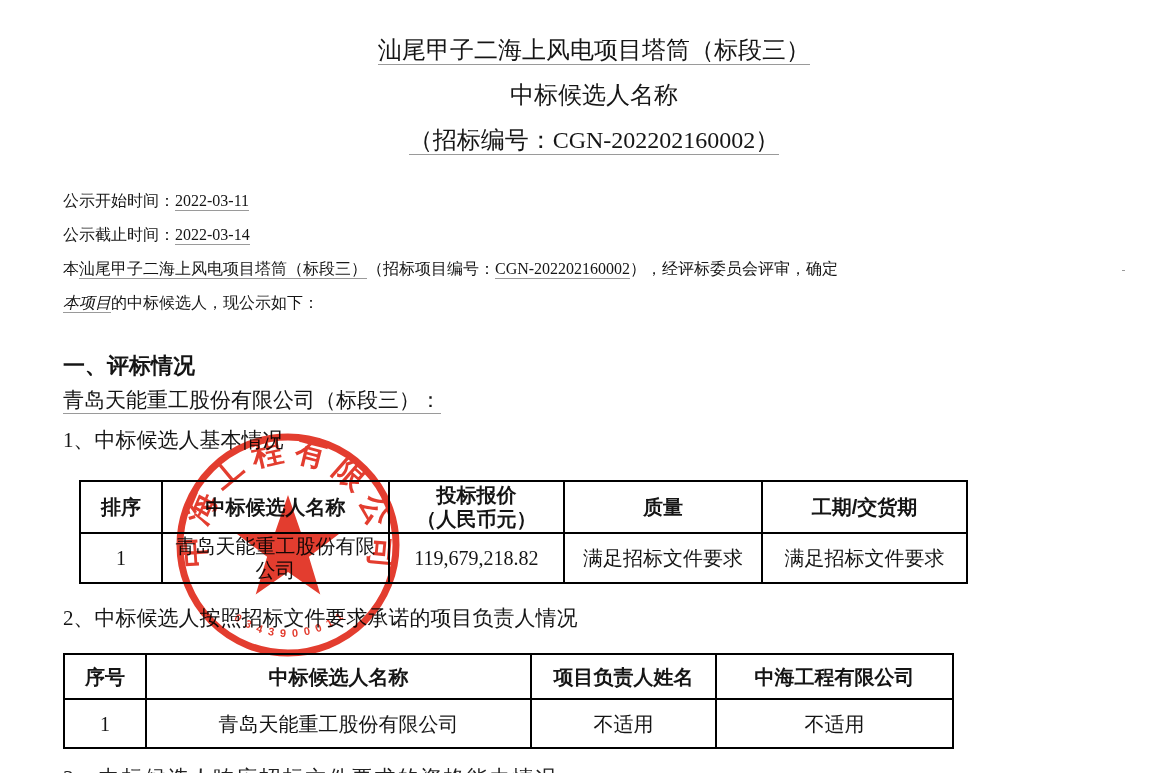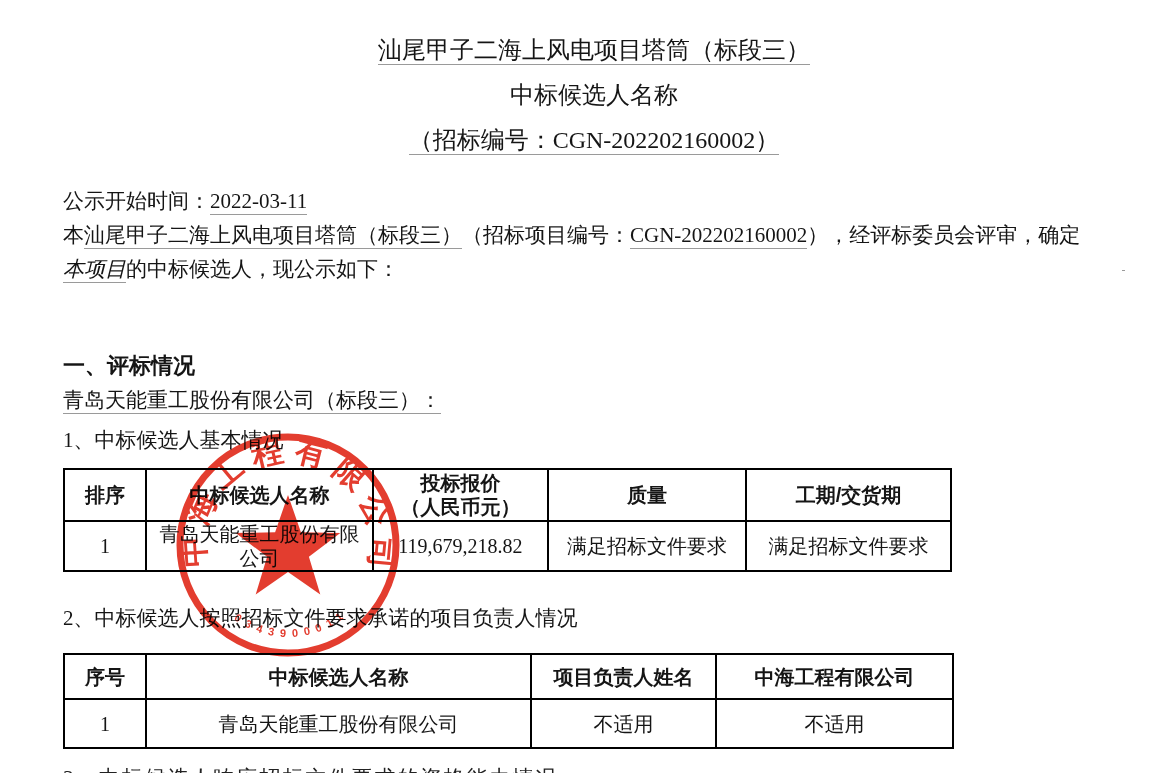--- a/index.html
+++ b/index.html
@@ -14,21 +14,21 @@
   
   .title-block{
     position:absolute;top:28px;left:63px;right:0;
     text-align:center;font-size:24px;line-height:45px;
   }
   .u{border-bottom:1px solid #9a9a9a;padding-bottom:1px;}
   .ital{font-style:italic;margin-top:44px;}
   
   .info-block{
     position:absolute;top:184px;left:63px;width:1058px;
-    font-size:21px;line-height:34px;
+    font-size:16px;line-height:34px;
   }
   .stray-dash{
     position:absolute;left:1122px;top:270px;width:38px;height:1px;
     background:#9a9a9a;
   }
   
   .sec-heading{
     position:absolute;top:351px;left:63px;
     font-family:"Liberation Sans","DejaVu Sans",sans-serif;
     font-weight:bold;font-size:22px;
@@ -45,21 +45,21 @@
   table.doc td,table.doc th{
     border:2px solid #000;
     padding:0 8px;
     overflow:hidden;
   }
   table.doc th{
     font-family:"Liberation Sans","DejaVu Sans",sans-serif;
     font-weight:bold;text-align:center;line-height:24px;
   }
   table.doc td{text-align:center;line-height:24px;}
-  #table1{top:468px;width:887px;}
+  #table1{top:480px;width:887px;margin-left:16px;}
   #table2{top:653px;width:887px;}
   #table1 tr.hdr{height:52px;} #table1 tr.data{height:50px;}
   #table2 tr.hdr{height:45px;} #table2 tr.data{height:49px;}
   td.left{text-align:left;}
   
   .stamp{
     position:absolute;left:175px;top:432px;width:226px;height:226px;
     mix-blend-mode:multiply;opacity:.9;pointer-events:none;
   }
   .stamp text{
@@ -79,20 +79,23 @@
 
   <div class="title-block">
     <div><span class="u">汕尾甲子二海上风电项目塔筒（标段三）</span></div>
     <div>中标候选人名称</div>
     <div><span class="u">（招标编号：CGN-202202160002）</span></div>
   </div>
 
   <div class="info-block">
     <div>
       <span>公示开始时间：</span><span class="u">2022-03-11</span>
+    </div>
+    <div>
+      <span>公示截止时间：</span><span class="u">2022-03-14</span>
     </div>
     <div>
       <span>本</span><span class="u">汕尾甲子二海上风电项目塔筒（标段三）</span><span>（招标项目编号：</span><span class="u">CGN-202202160002</span><span>），经评标委员会评审，确定</span><br>
       <span class="u ital">本项目</span><span>的中标候选人，现公示如下：</span>
     </div>
   </div>
   <div class="stray-dash"></div>
 
   <div class="sec-heading">一、评标情况</div>
   <div class="project-line"><span class="u">青岛天能重工股份有限公司（标段三）：</span></div>

